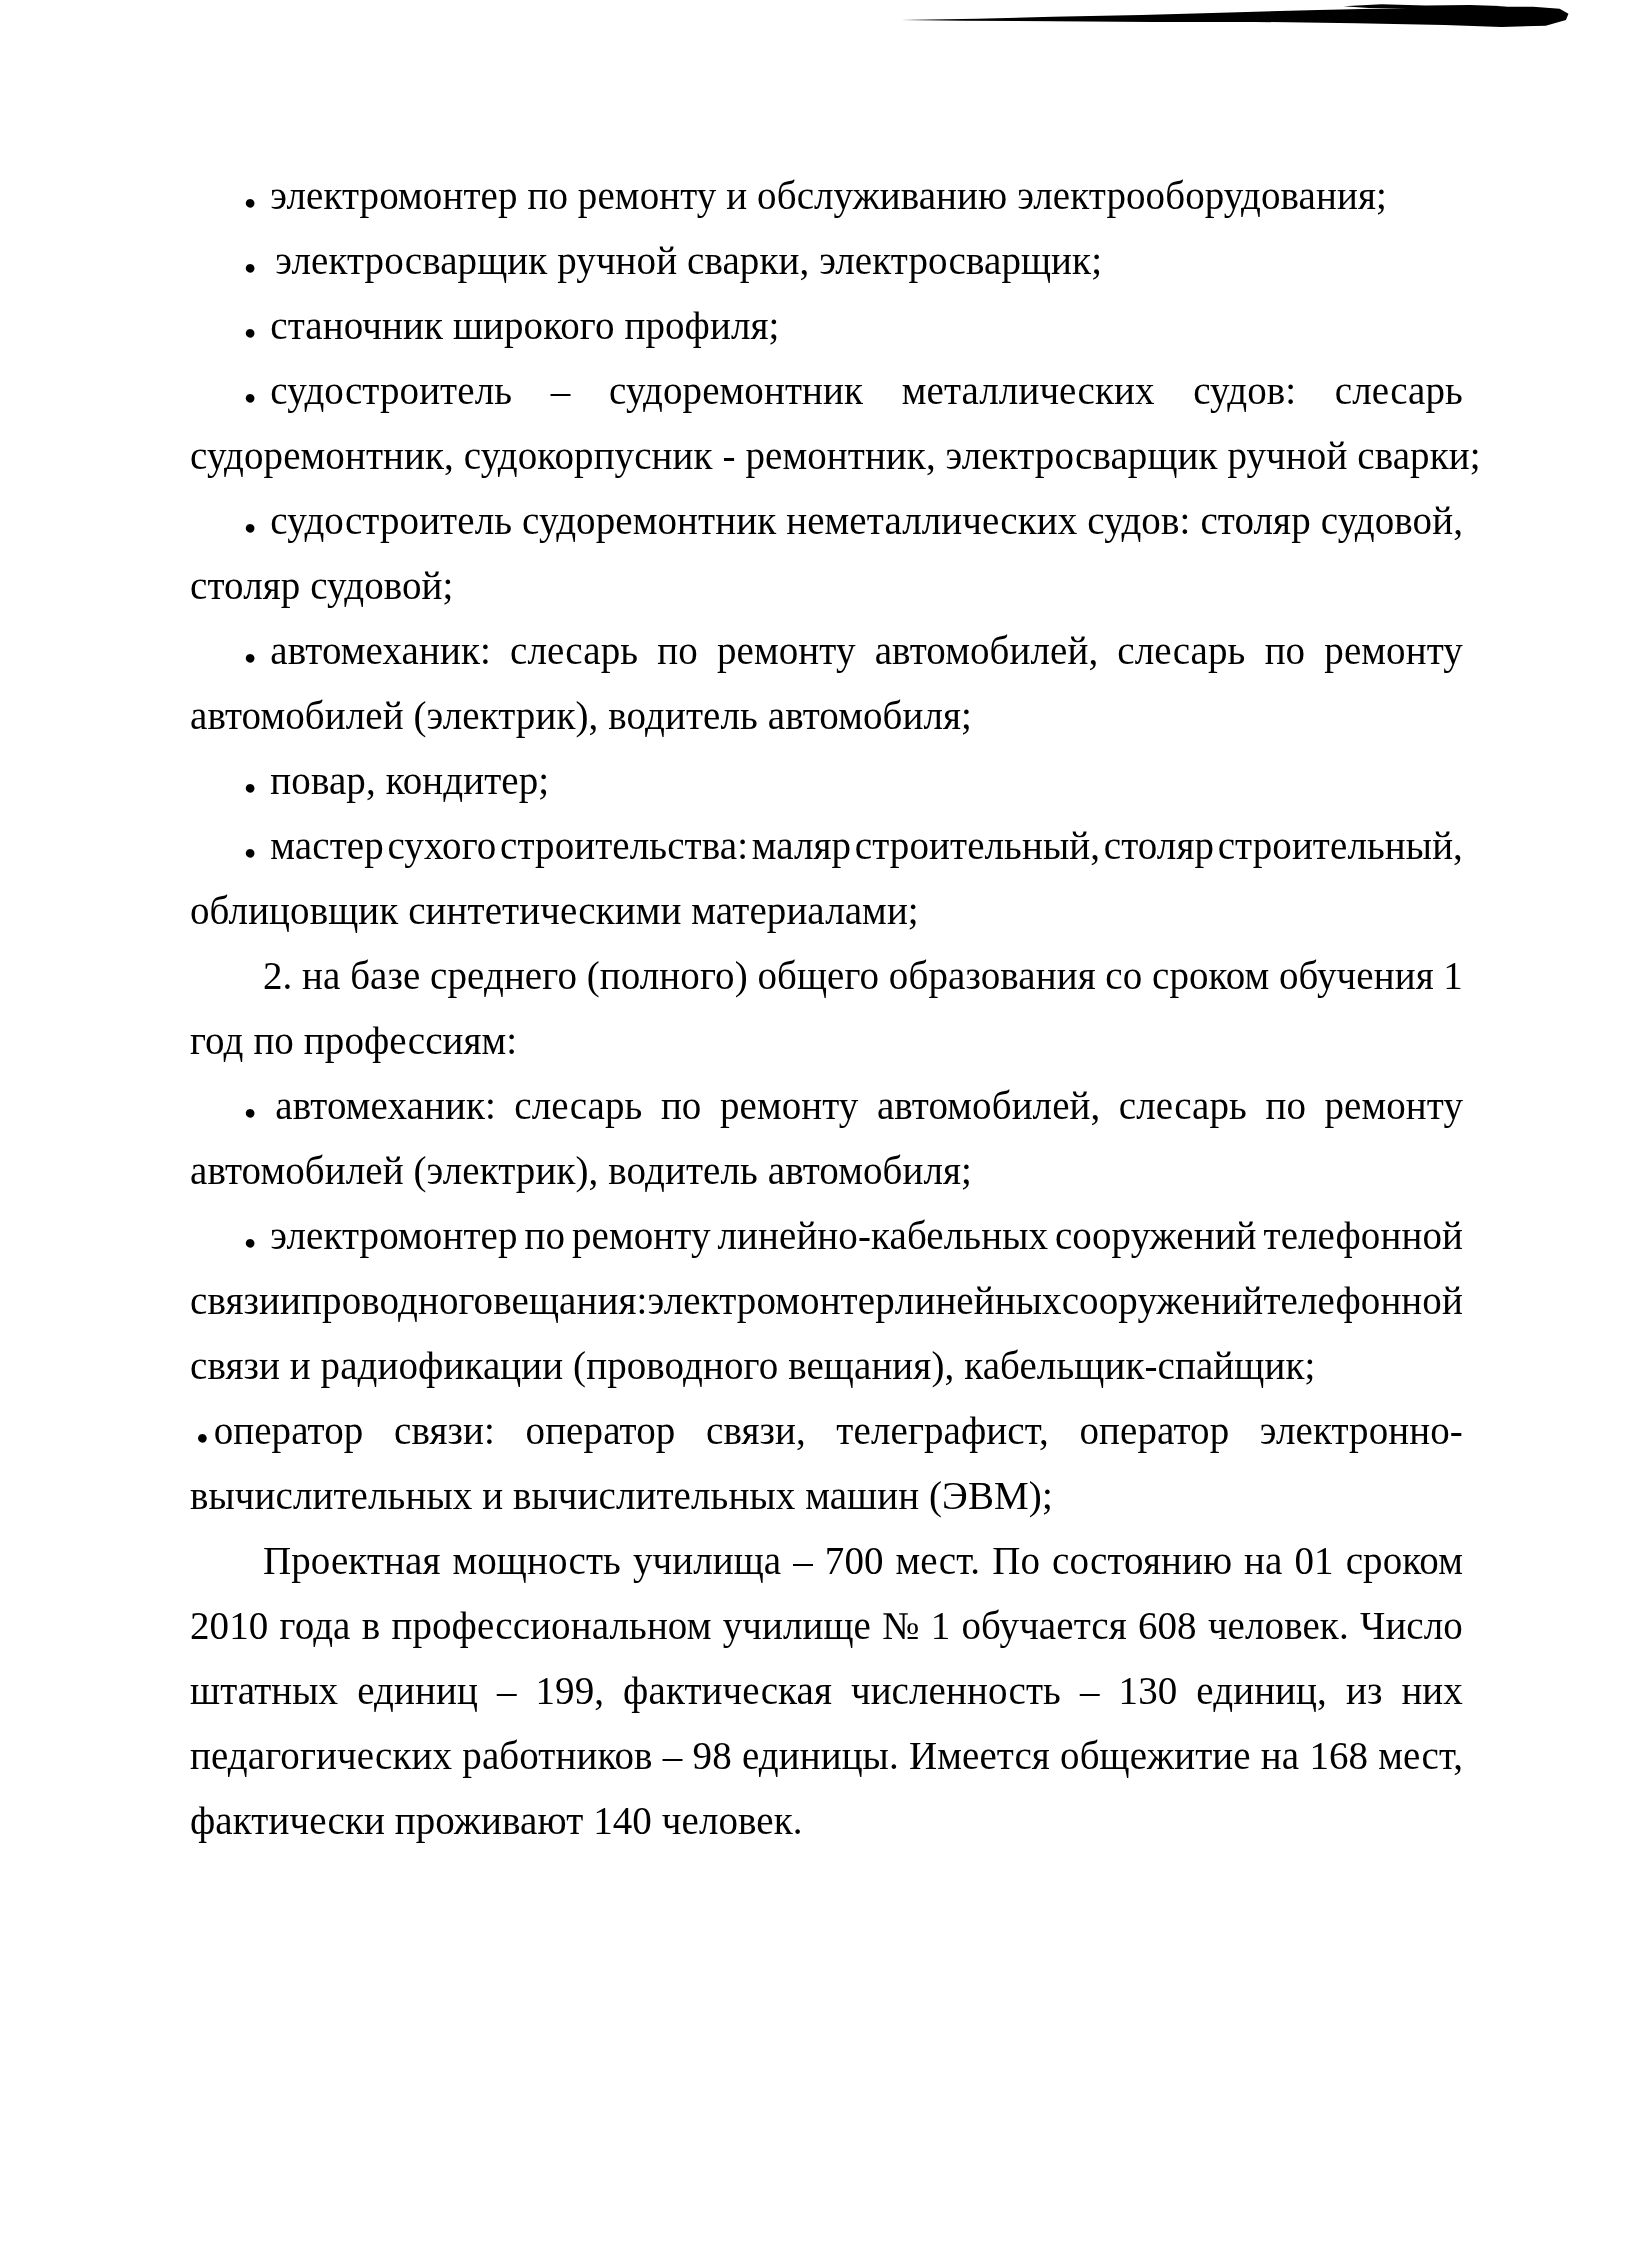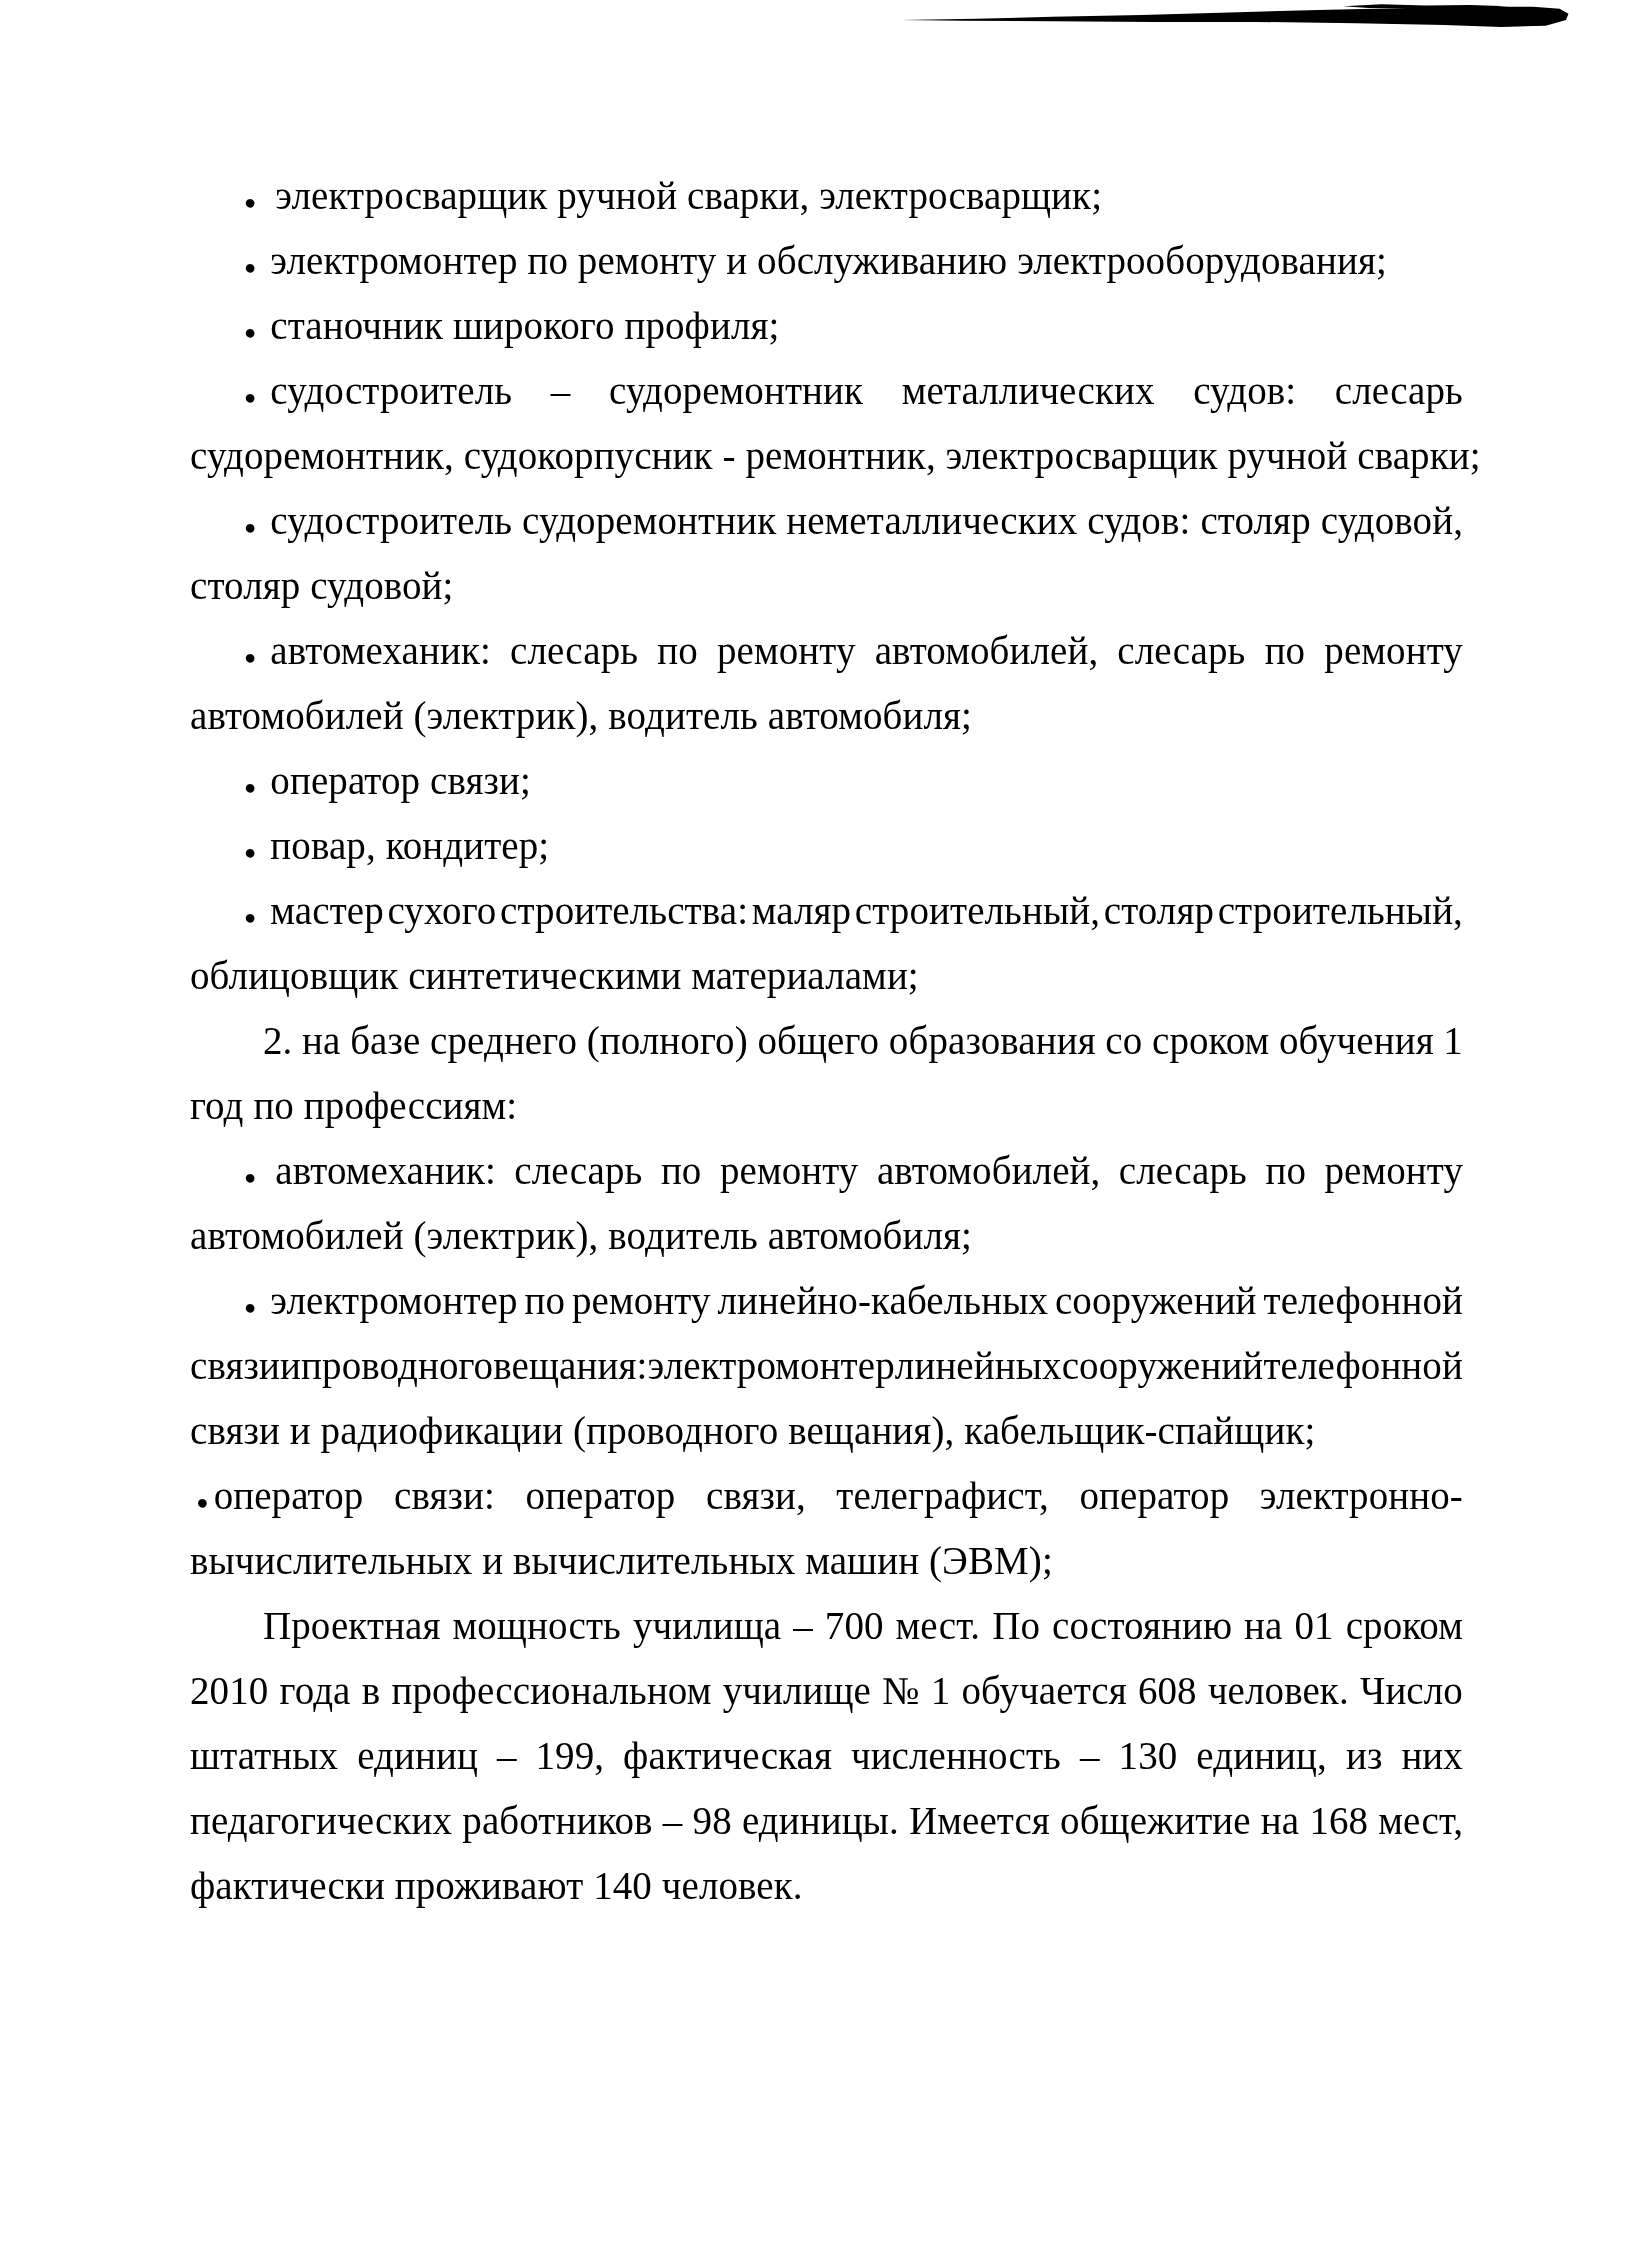--- a/index.html
+++ b/index.html
@@ -39,22 +39,22 @@
 </style>
 </head>
 <body>
 
 <svg class="scan-streak" viewBox="0 0 1060 46" preserveAspectRatio="none" aria-hidden="true">
   <polygon fill="#000000" points="0,27 120,25 240,22 380,19 520,15 660,11 800,8 930,6 1000,6 1042,9 1056,17 1052,27 1020,36 950,38 860,35 720,32 560,30 400,30 240,29 100,28"></polygon>
   <polygon fill="#000000" points="700,5 760,2 830,4 900,3 960,5 900,9 800,8 740,8"></polygon>
 </svg>
 
 <main class="doc">
+    <div class="line" style="padding-left: 54px;"><span class="bullet" style="margin-right: 14px;">●</span>электромонтер по ремонту и обслуживанию электрооборудования;</div>
     <div class="line" style="padding-left: 54px;"><span class="bullet" style="margin-right: 19px;">●</span>электросварщик ручной сварки, электросварщик;</div>
-    <div class="line" style="padding-left: 54px;"><span class="bullet" style="margin-right: 14px;">●</span>электромонтер по ремонту и обслуживанию электрооборудования;</div>
     <div class="line" style="padding-left: 54px;"><span class="bullet" style="margin-right: 14px;">●</span>станочник широкого профиля;</div>
     <div class="line just" style="padding-left: 54px;">
       <span><span class="bullet" style="margin-right: 14px;">●</span>судостроитель</span>
       <span>–</span>
       <span>судоремонтник</span>
       <span>металлических</span>
       <span>судов:</span>
       <span>слесарь</span>
     </div>
     <div class="line">судоремонтник, судокорпусник - ремонтник, электросварщик ручной сварки;</div>
@@ -71,21 +71,20 @@
       <span><span class="bullet" style="margin-right: 14px;">●</span>автомеханик:</span>
       <span>слесарь</span>
       <span>по</span>
       <span>ремонту</span>
       <span>автомобилей,</span>
       <span>слесарь</span>
       <span>по</span>
       <span>ремонту</span>
     </div>
     <div class="line">автомобилей (электрик), водитель автомобиля;</div>
-    <div class="line" style="padding-left: 54px;"><span class="bullet" style="margin-right: 14px;">●</span>оператор связи;</div>
     <div class="line" style="padding-left: 54px;"><span class="bullet" style="margin-right: 14px;">●</span>повар, кондитер;</div>
     <div class="line just" style="padding-left: 54px;">
       <span><span class="bullet" style="margin-right: 14px;">●</span>мастер</span>
       <span>сухого</span>
       <span>строительства:</span>
       <span>маляр</span>
       <span>строительный,</span>
       <span>столяр</span>
       <span>строительный,</span>
     </div>

